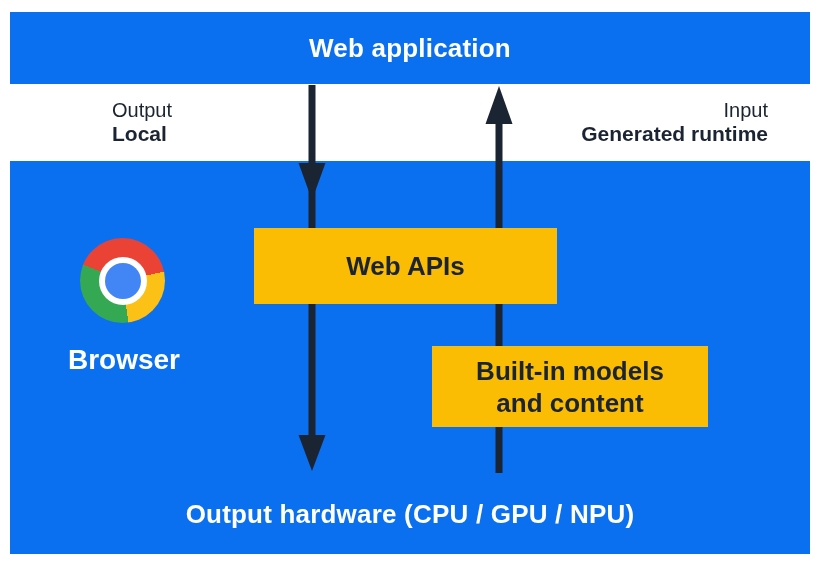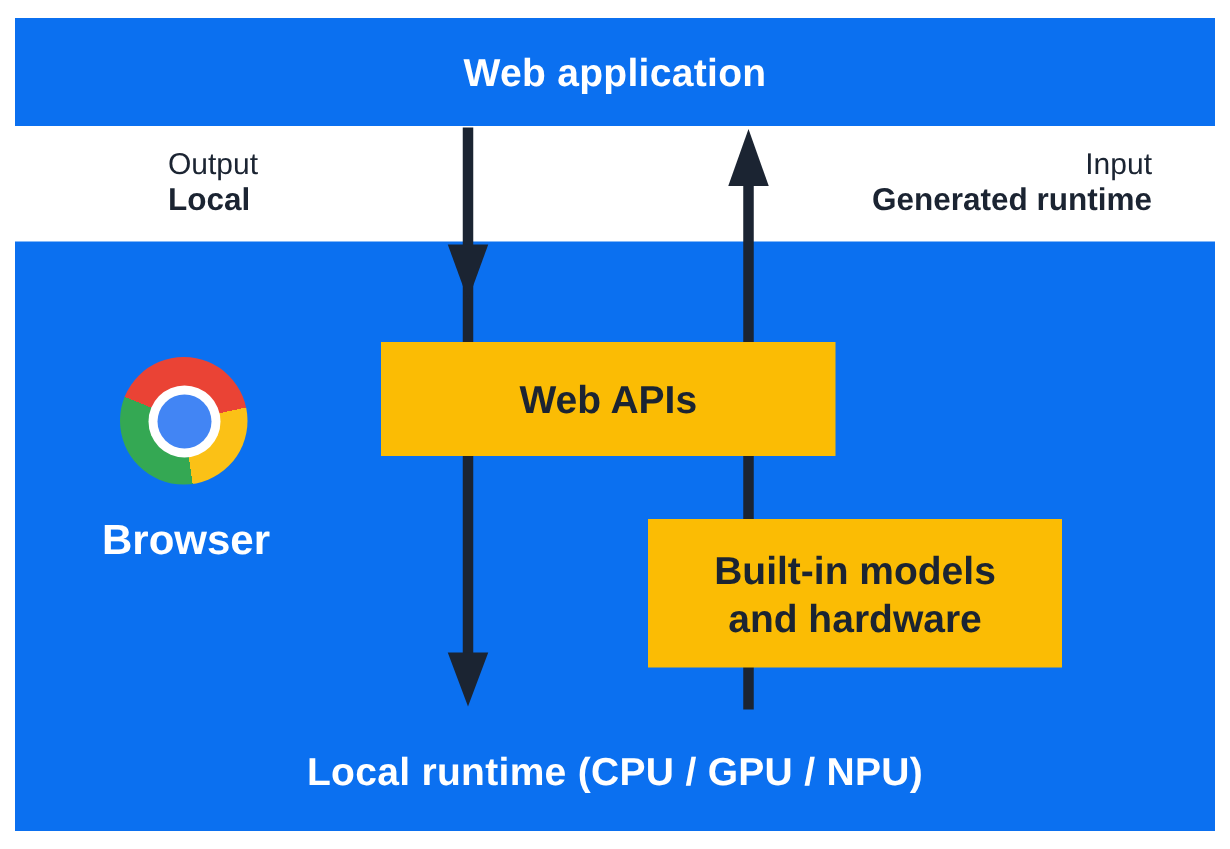--- a/index.html
+++ b/index.html
@@ -38,21 +38,21 @@
   .arrows{position:absolute;left:0;top:0;pointer-events:none;}
   .ybox{
     position:absolute;
     background:var(--yellow);
     color:var(--ink);font-weight:bold;font-size:26px;
     display:flex;flex-direction:column;align-items:center;justify-content:center;
     text-align:center;
     margin-top:28px;
   }
   .ybox.webapis{left:254px;top:200px;width:303px;height:76px;}
-  .ybox.builtin{left:432px;top:318px;width:276px;height:99px;line-height:32px;}
+  .ybox.builtin{left:432px;top:318px;width:276px;height:81px;line-height:32px;}
   .chrome{
     position:absolute;left:70px;top:77px;width:85px;height:85px;border-radius:50%;
     background:conic-gradient(#ea4335 0deg 78deg,#fbc116 78deg 172deg,#34a853 172deg 292deg,#ea4335 292deg 360deg);
   }
   .chrome .ring{
     position:absolute;left:50%;top:50%;transform:translate(-50%,-50%);
     width:48px;height:48px;background:#ffffff;border-radius:50%;
   }
   .chrome .pupil{
     position:absolute;left:50%;top:50%;transform:translate(-50%,-50%);
@@ -100,20 +100,20 @@
       <rect x="495.5" y="121" width="7" height="352"></rect>
       <path d="M499 86 L485.5 124 L512.5 124 Z"></path>
     </g>
   </svg>
 
   <div class="ybox webapis">
     <span>Web APIs</span>
   </div>
   <div class="ybox builtin">
     <span>Built-in models</span>
-    <span>and hardware</span>
+    <span>and content</span>
   </div>
 
   <div class="bar bottom">
-    <span class="bar-title">Local runtime (CPU / GPU / NPU)</span>
+    <span class="bar-title">Output hardware (CPU / GPU / NPU)</span>
   </div>
 
 </div>
 
 </body></html>

